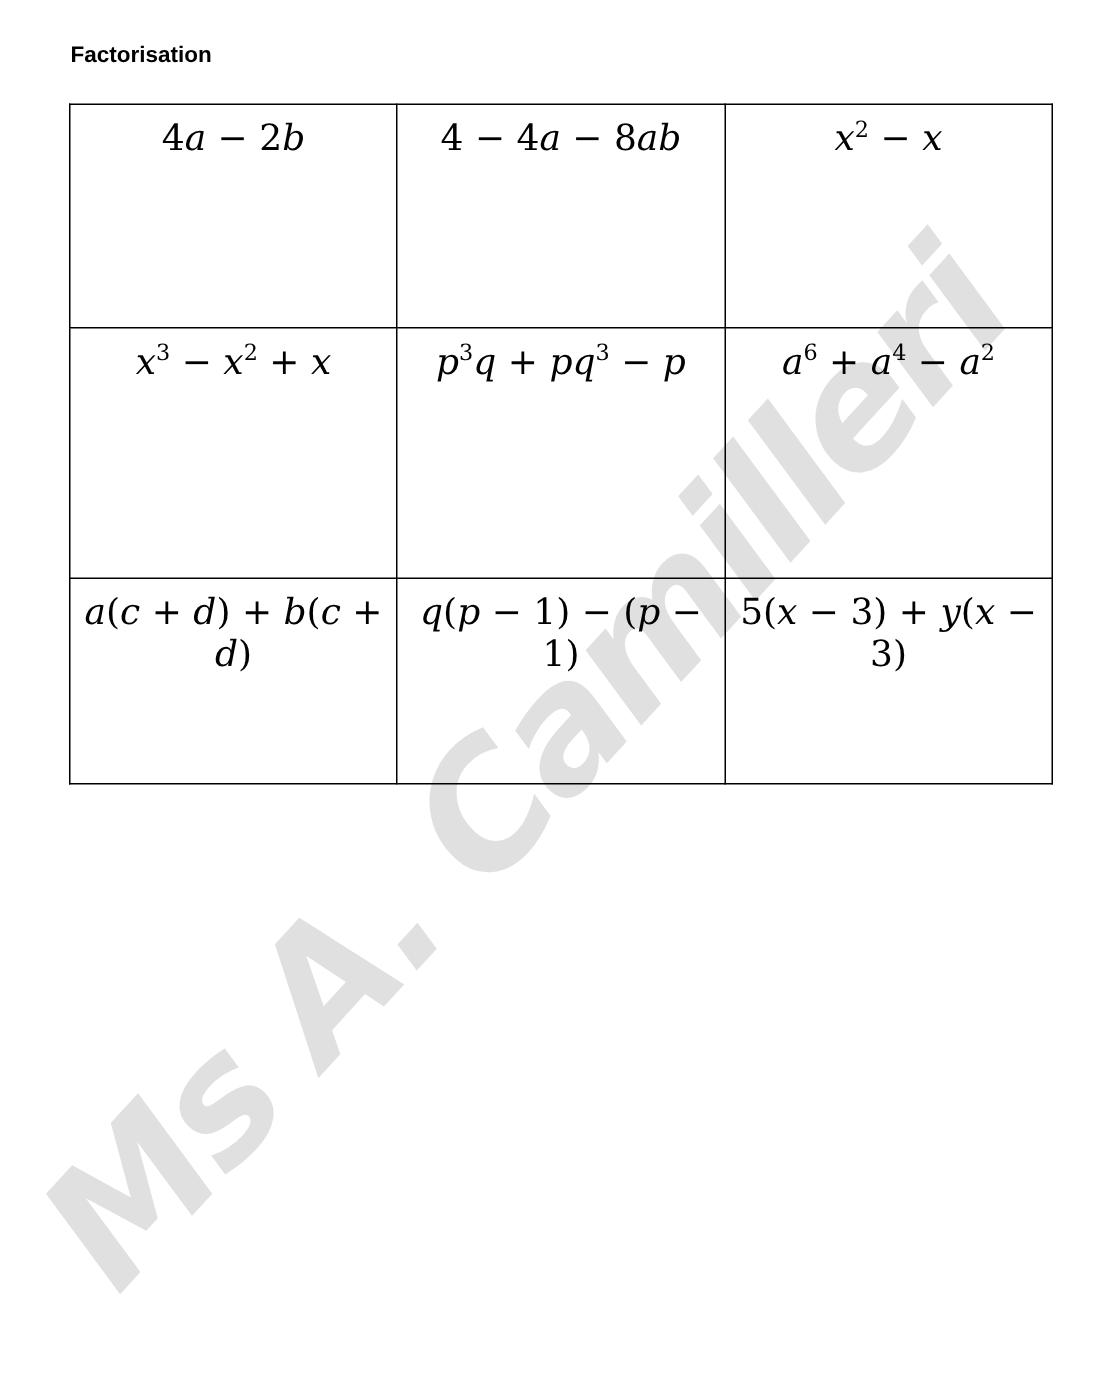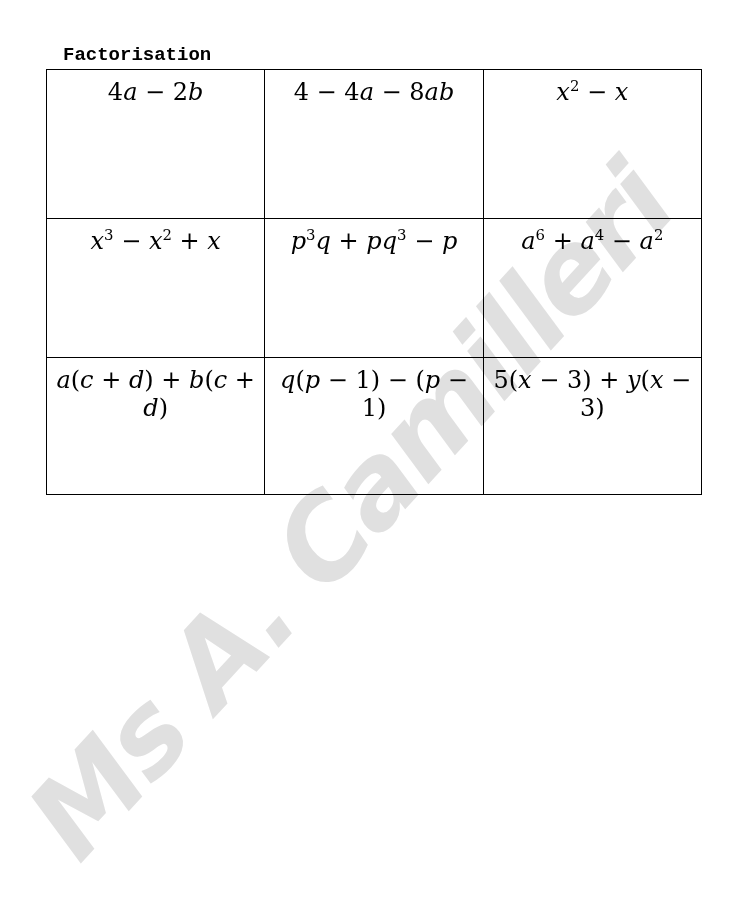--- a/index.html
+++ b/index.html
@@ -20,24 +20,24 @@
     font-weight:bold;
     font-size:112px;
     letter-spacing:-4px;
     white-space:nowrap;
     z-index:1;
     user-select:none;
   }
   .title{
     position:absolute;
     left:47px;top:28px;
-    margin:16px;
-    font-family:Liberation Mono, monospace;
+    margin:0;
+    font-family:Liberation Sans, sans-serif;
     font-weight:bold;
-    font-size:19px;
+    font-size:15px;
     color:#000;
     z-index:3;
   }
   table.grid{
     position:absolute;
     left:46px;top:69px;
     width:656px;
     border-collapse:collapse;
     table-layout:fixed;
     z-index:2;
@@ -55,21 +55,21 @@
     background:transparent;
   }
   table.grid td i{font-style:italic;}
   table.grid td sup{
     font-size:0.62em;
     line-height:0;
     vertical-align:super;
     font-style:normal;
   }
   tr.r1{height:149px;}
-  tr.r2{height:139px;}
+  tr.r2{height:167px;}
   tr.r3{height:141px;}
   tr.r4{height:137px;}
   tr.r5{height:242px;}
 </style>
 </head>
 <body>
 
 <div class="page">
 
   <div class="watermark" style="color: rgb(224, 224, 224);">Ms A. Camilleri</div>

